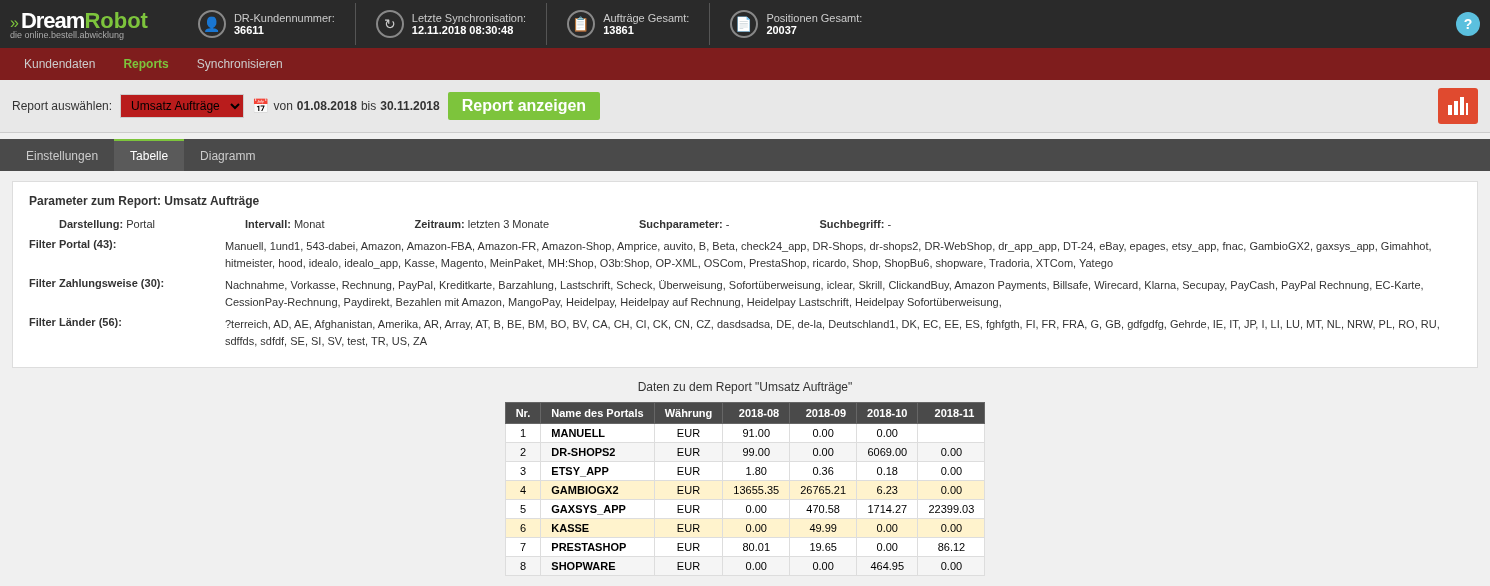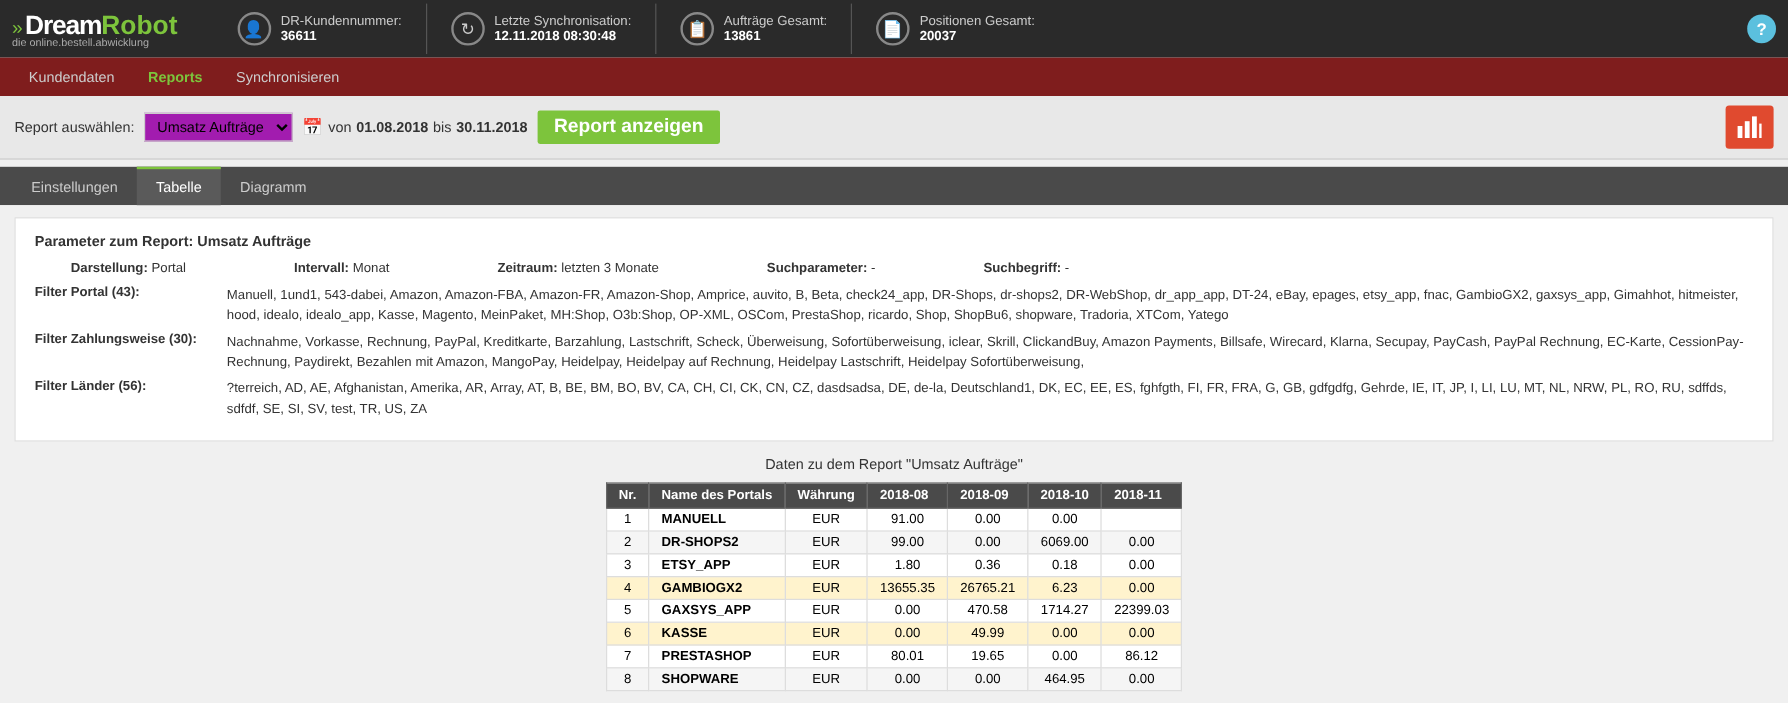--- a/index.html
+++ b/index.html
@@ -61,21 +61,21 @@
       display: flex;
       align-items: center;
       gap: 8px;
       border-bottom: 1px solid #ccc;
     }
     .toolbar label { font-size: 12px; color: #333; }
     .toolbar select {
       padding: 3px 6px;
       font-size: 12px;
       border: 1px solid #ccc;
-      background: #a21caf;
+      background: #b91c1c;
     }
     .date-range { display: flex; align-items: center; gap: 4px; font-size: 12px; color: #333; }
     .date-icon { font-size: 14px; color: #666; }
     .btn-report {
       background: #7dc43c;
       color: #fff;
       border: none;
       padding: 5px 14px;
       font-size: 16px;
       cursor: pointer;
@@ -120,21 +120,21 @@
       border: 1px solid #ddd;
       padding: 12px 16px;
       margin-bottom: 12px;
       font-size: 11px;
       color: #333;
     }
     .params-title { font-size: 12px; font-weight: bold; margin-bottom: 10px; color: #333; }
     .params-row { display: flex; gap: 60px; margin-bottom: 8px; font-size: 11px; color: #333; }
     .params-row span { white-space: nowrap; }
     .params-row strong { font-weight: bold; padding-left: 30px; }
-    .filter-row { display: flex; margin-bottom: 6px; font-size: 11px; }
+    .filter-row { display: flex; margin-bottom: 6px; font-size: 11px; gap: 36px; }
     .filter-label { min-width: 160px; font-weight: bold; color: #333; flex-shrink: 0; }
     .filter-value { color: #333; line-height: 1.5; }
     .params-actions { display: flex; justify-content: flex-end; gap: 8px; margin-top: 8px; }
     .btn-action {
       background: #7dc43c;
       color: #fff;
       border: none;
       padding: 5px 12px;
       font-size: 11px;
       cursor: pointer;
@@ -142,21 +142,21 @@
     }
 
     
     .table-section { display: flex; flex-direction: column; align-items: center; }
     .table-title { font-size: 12px; color: #333; margin-bottom: 8px; }
     .data-table { border-collapse: collapse; font-size: 11px; }
     .data-table th {
       background: #4a4a4a;
       color: #fff;
       padding: 4px 10px;
-      text-align: left;
+      text-align: right;
       border: 1px solid #666;
       font-size: 11px;
     }
     .data-table td {
       padding: 3px 10px;
       border: 1px solid #ddd;
       text-align: center;
       background: #fff;
     }
     .data-table tr:nth-child(even) td { background: #f5f5f5; }

